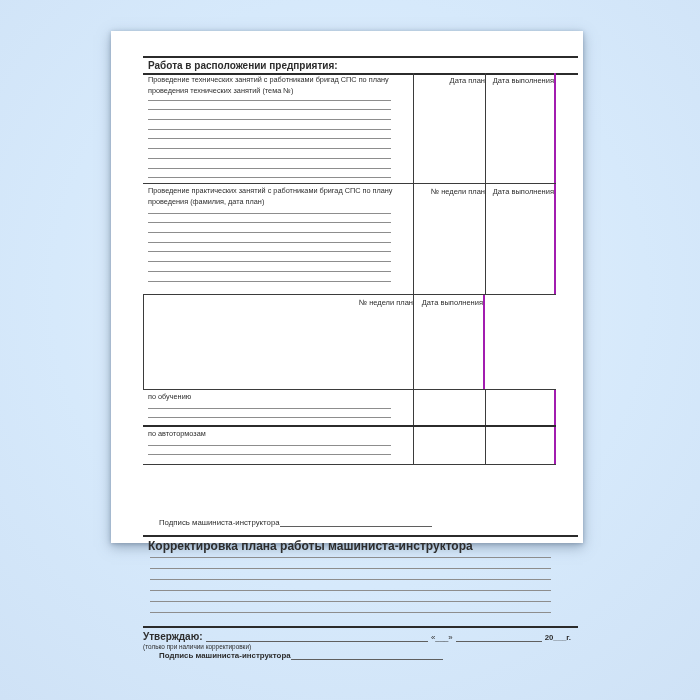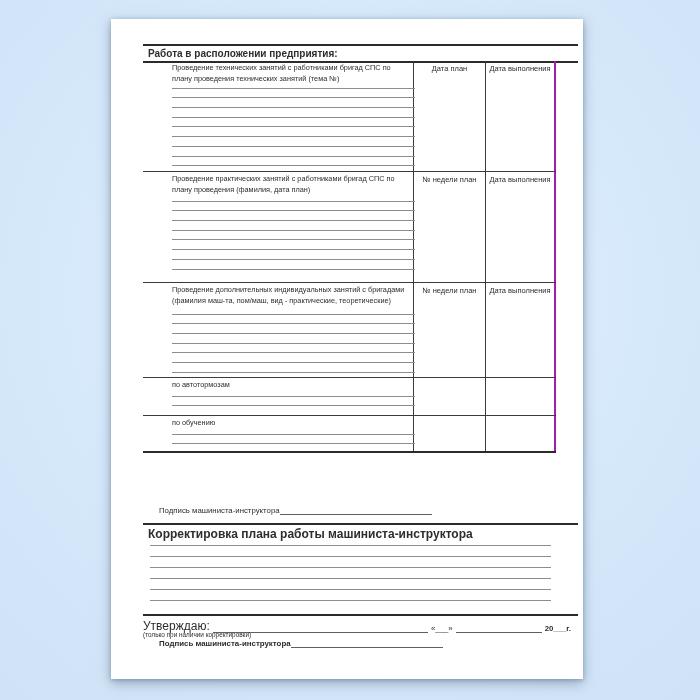--- a/index.html
+++ b/index.html
@@ -1,33 +1,33 @@
 <!DOCTYPE html>
 <html><head>
 <meta charset="utf-8">
 <style>
   html,body{margin:0;padding:0;width:700px;height:700px;overflow:hidden;
     font-family:"Liberation Sans",sans-serif;}
   .backdrop{position:absolute;inset:0;width:700px;height:700px;
     background:radial-gradient(circle at 50% 42%, #e3f0fc 0%, #d6e9fb 55%, #cfe2f6 100%);}
-  .page{position:absolute;left:111px;top:19px;width:472px;height:660px;background:#ffffff;
+  .page{position:absolute;left:111px;top:31px;width:472px;height:512px;background:#ffffff;
     box-shadow:0 4px 12px rgba(90,110,135,.5), 0 1px 4px rgba(90,110,135,.45);}
   .page *{box-sizing:border-box;}
   
   .title-block{position:absolute;left:32px;top:25px;width:435px;
     border-top:2px solid #2b2b2b;border-bottom:2px solid #2b2b2b;
     padding:2px 0 2px 5px;font-size:10px;font-weight:bold;color:#2d2d2d;}
   
   .wtable{position:absolute;left:32px;top:42px;width:413px;}
   .trow{display:grid;grid-template-columns:270px 72px 71px;
     border-bottom:1px solid #3b3b3b;}
   .r1{height:111px}.r2{height:111px}.r3{height:95px}.r4{height:40px}.r5{height:38px}
   .r6{height:37px;border-bottom:2px solid #2b2b2b}
-  .c1{position:relative;padding:2px 8px 0 5px;font-size:7.3px;line-height:10.5px;color:#2d2d2d;margin-left:24px;}
-  .c2,.c3{border-left:1px solid #3b3b3b;text-align:center;padding-top:3px;
+  .c1{position:relative;padding:2px 8px 0 5px;font-size:7.3px;line-height:10.5px;color:#2d2d2d;}
+  .c2,.c3{border-left:1px solid #3b3b3b;text-align:right;padding-top:3px;
     font-size:7.5px;line-height:9.5px;color:#2d2d2d;}
   .c3{border-right:2px solid #a21caf;}
   .rules{position:absolute;left:5px;width:243px;}
   .r1 .rules{top:18px}.r2 .rules{top:20px}.r3 .rules{top:22px}
   .r5 .rules{top:9px}.r6 .rules{top:9px}
   .rule{height:9.7px;border-bottom:1px solid #8d8d8d;}
   
   .sigrow{position:absolute;left:32px;display:flex;align-items:flex-end;
     font-size:7.8px;color:#2d2d2d;padding-left:16px;}
   .sig1{top:487px}
@@ -37,21 +37,21 @@
   .hr-thick{position:absolute;left:32px;width:435px;height:2px;background:#2b2b2b;}
   .hr1{top:504px}.hr2{top:595px}
   
   .sec2-title{position:absolute;left:32px;top:508px;padding-left:5px;
     font-size:12px;font-weight:bold;color:#2d2d2d;}
   .corr-rules{position:absolute;left:39px;top:516px;width:401px;}
   .crule{height:11px;border-bottom:1px solid #8d8d8d;}
   
   .approve{position:absolute;left:32px;top:600px;width:428px;display:flex;
     align-items:flex-end;gap:3px;font-size:7.8px;color:#2d2d2d;}
-  .approve .lbl{font-weight:normal;font-size:12px;}
+  .approve .lbl{font-weight:bold;font-size:10px;}
   .a-u{display:inline-block;height:8px;border-bottom:1px solid #5f5f5f;}
   .u-long{flex:1;}
   .u-mid{width:86px;}
   .yeartxt{font-weight:bold;}
   .note{position:absolute;left:32px;top:612px;font-size:6.4px;color:#2d2d2d;}
 </style>
 </head>
 <body>
 
 <div class="backdrop"></div>
@@ -93,52 +93,40 @@
             <div class="rule"></div>
             <div class="rule"></div>
             <div class="rule"></div>
           </div>
       </div>
       <div class="c2">№ недели план</div>
       <div class="c3">Дата выполнения</div>
     </div>
 
     <div class="trow r3">
-      <div class="c1">
-        <span>Проведение дополнительных индивидуальных занятий с бригадами (фамилия маш-та, пом/маш, вид - практические, теоретические)</span>
-        <div class="rules">
-            <div class="rule"></div>
-            <div class="rule"></div>
-            <div class="rule"></div>
-            <div class="rule"></div>
-            <div class="rule"></div>
-            <div class="rule"></div>
-            <div class="rule"></div>
-          </div>
-      </div>
       <div class="c2">№ недели план</div>
       <div class="c3">Дата выполнения</div>
     </div>
 
 
-    <div class="trow r5">
+    <div class="trow r6">
       <div class="c1">
-        <span>по автотормозам</span>
+        <span>по обучению</span>
         <div class="rules">
             <div class="rule"></div>
             <div class="rule"></div>
           </div>
       </div>
       <div class="c2"></div>
       <div class="c3"></div>
     </div>
 
-    <div class="trow r6">
+    <div class="trow r5">
       <div class="c1">
-        <span>по обучению</span>
+        <span>по автотормозам</span>
         <div class="rules">
             <div class="rule"></div>
             <div class="rule"></div>
           </div>
       </div>
       <div class="c2"></div>
       <div class="c3"></div>
     </div>
 
   </div>

